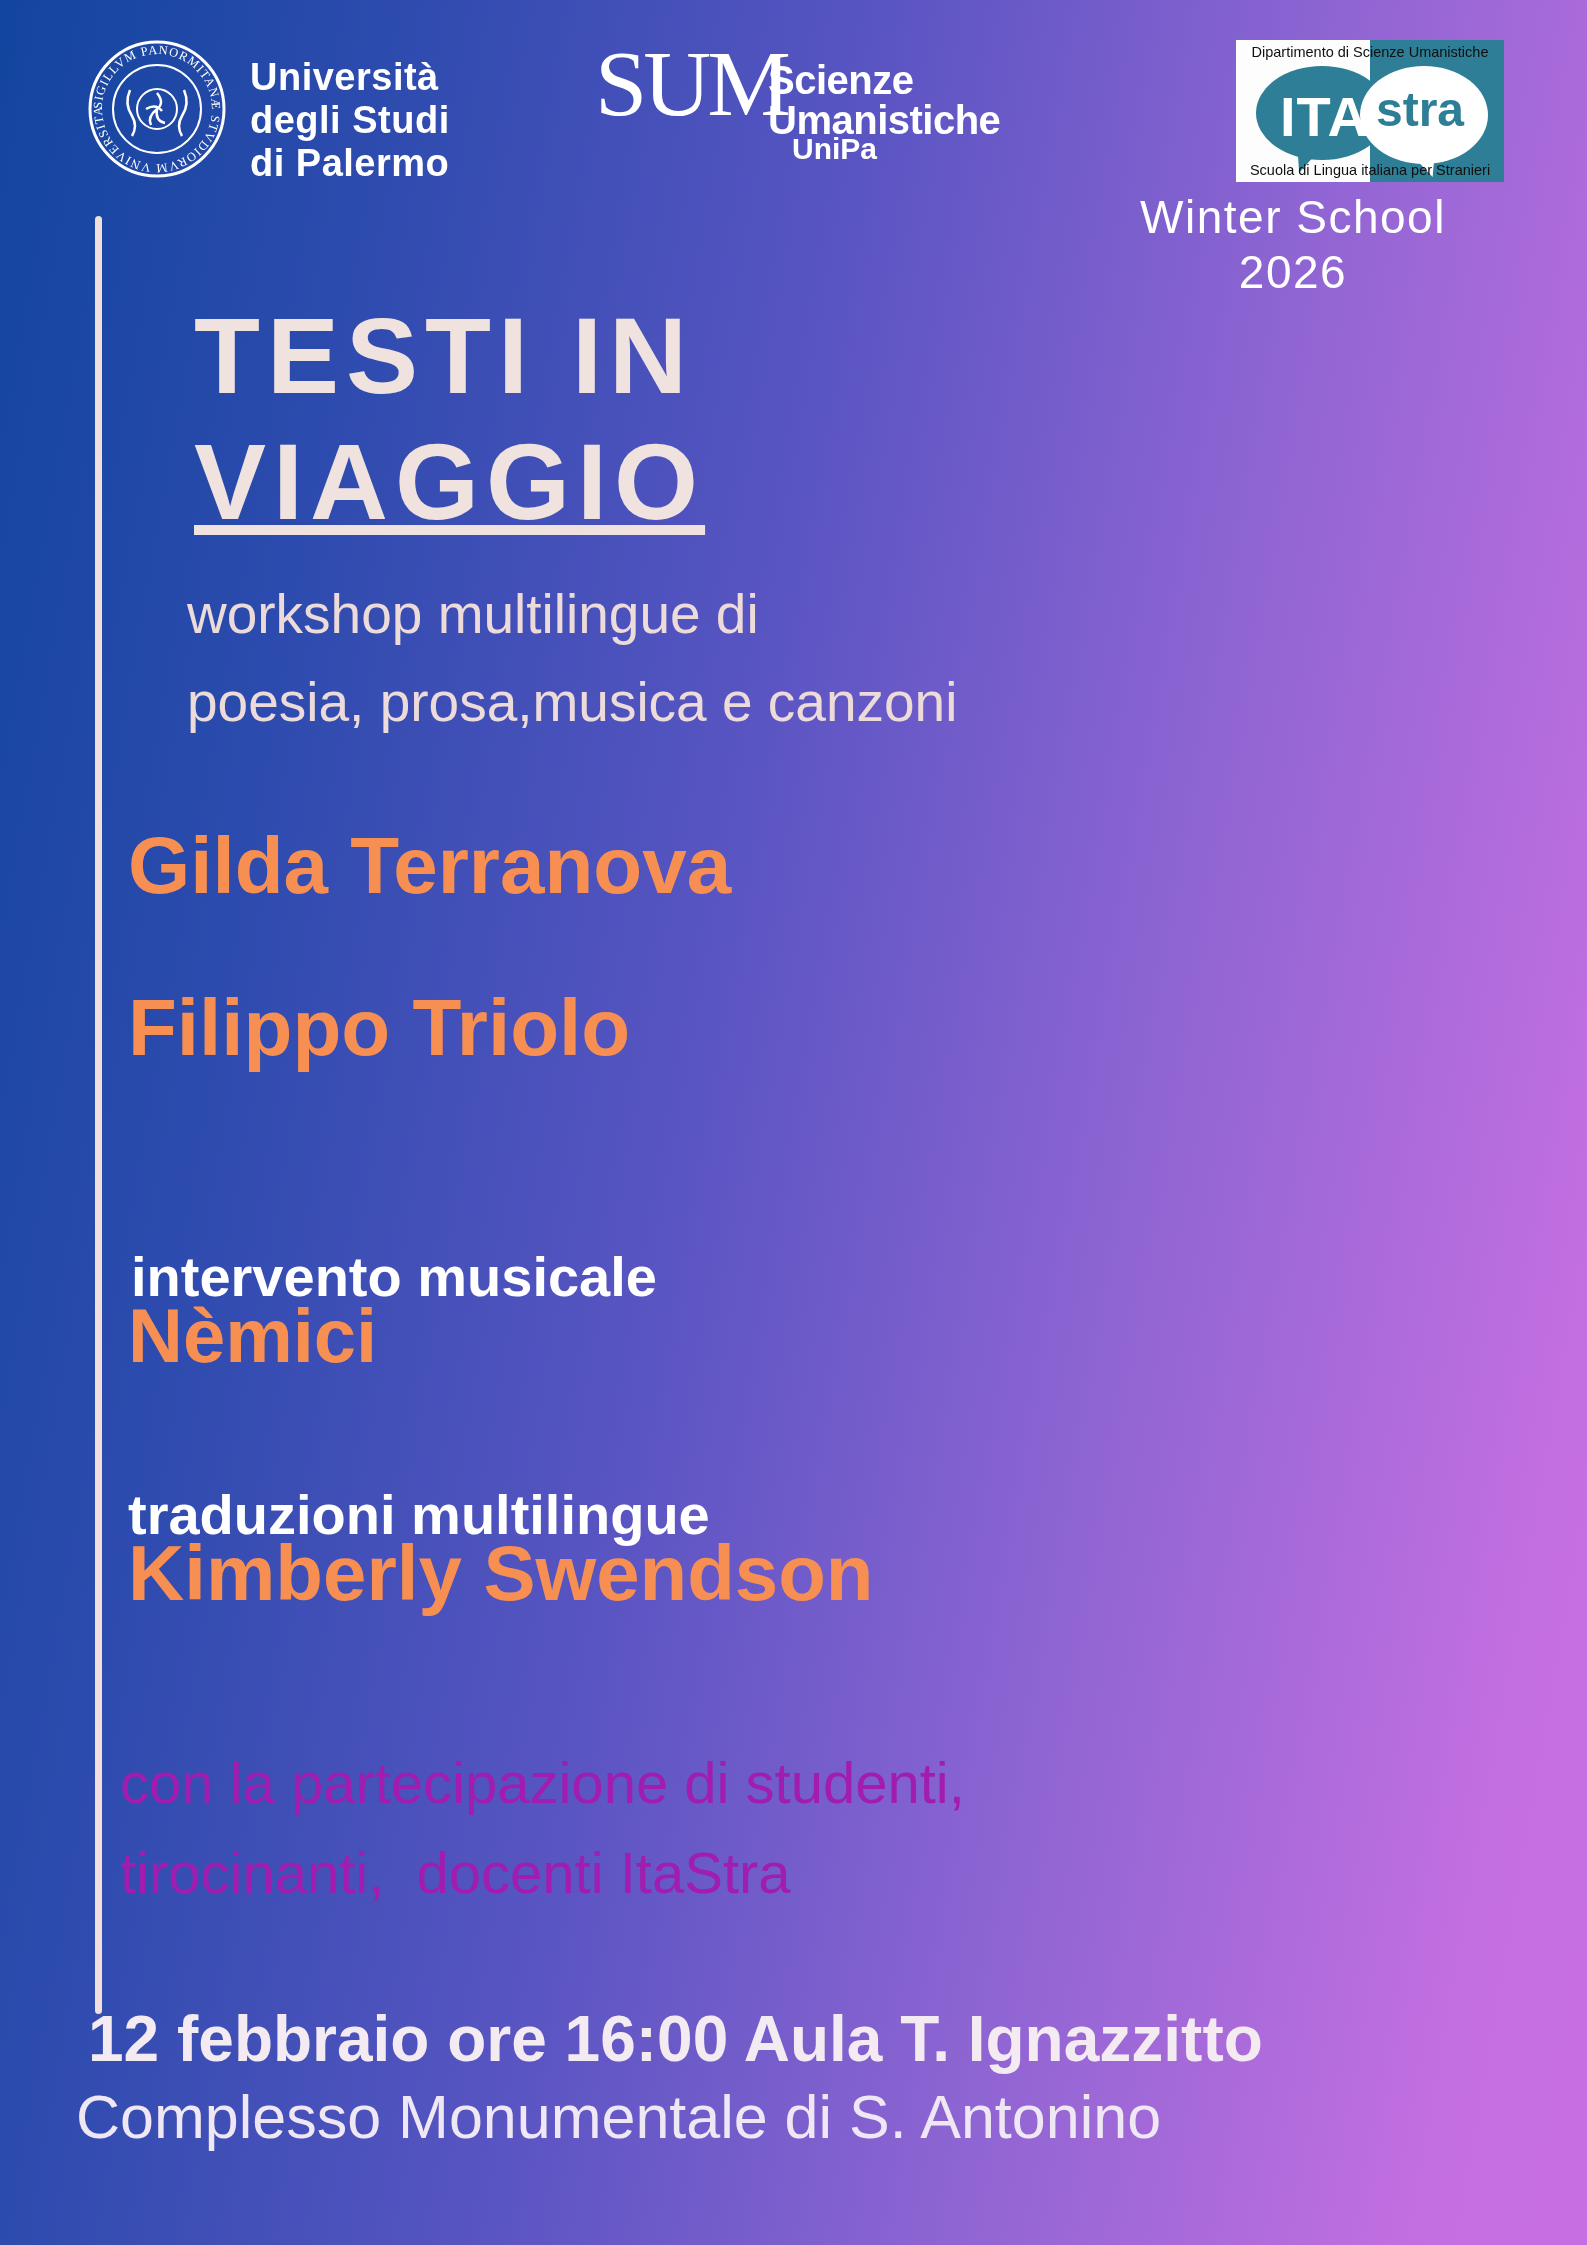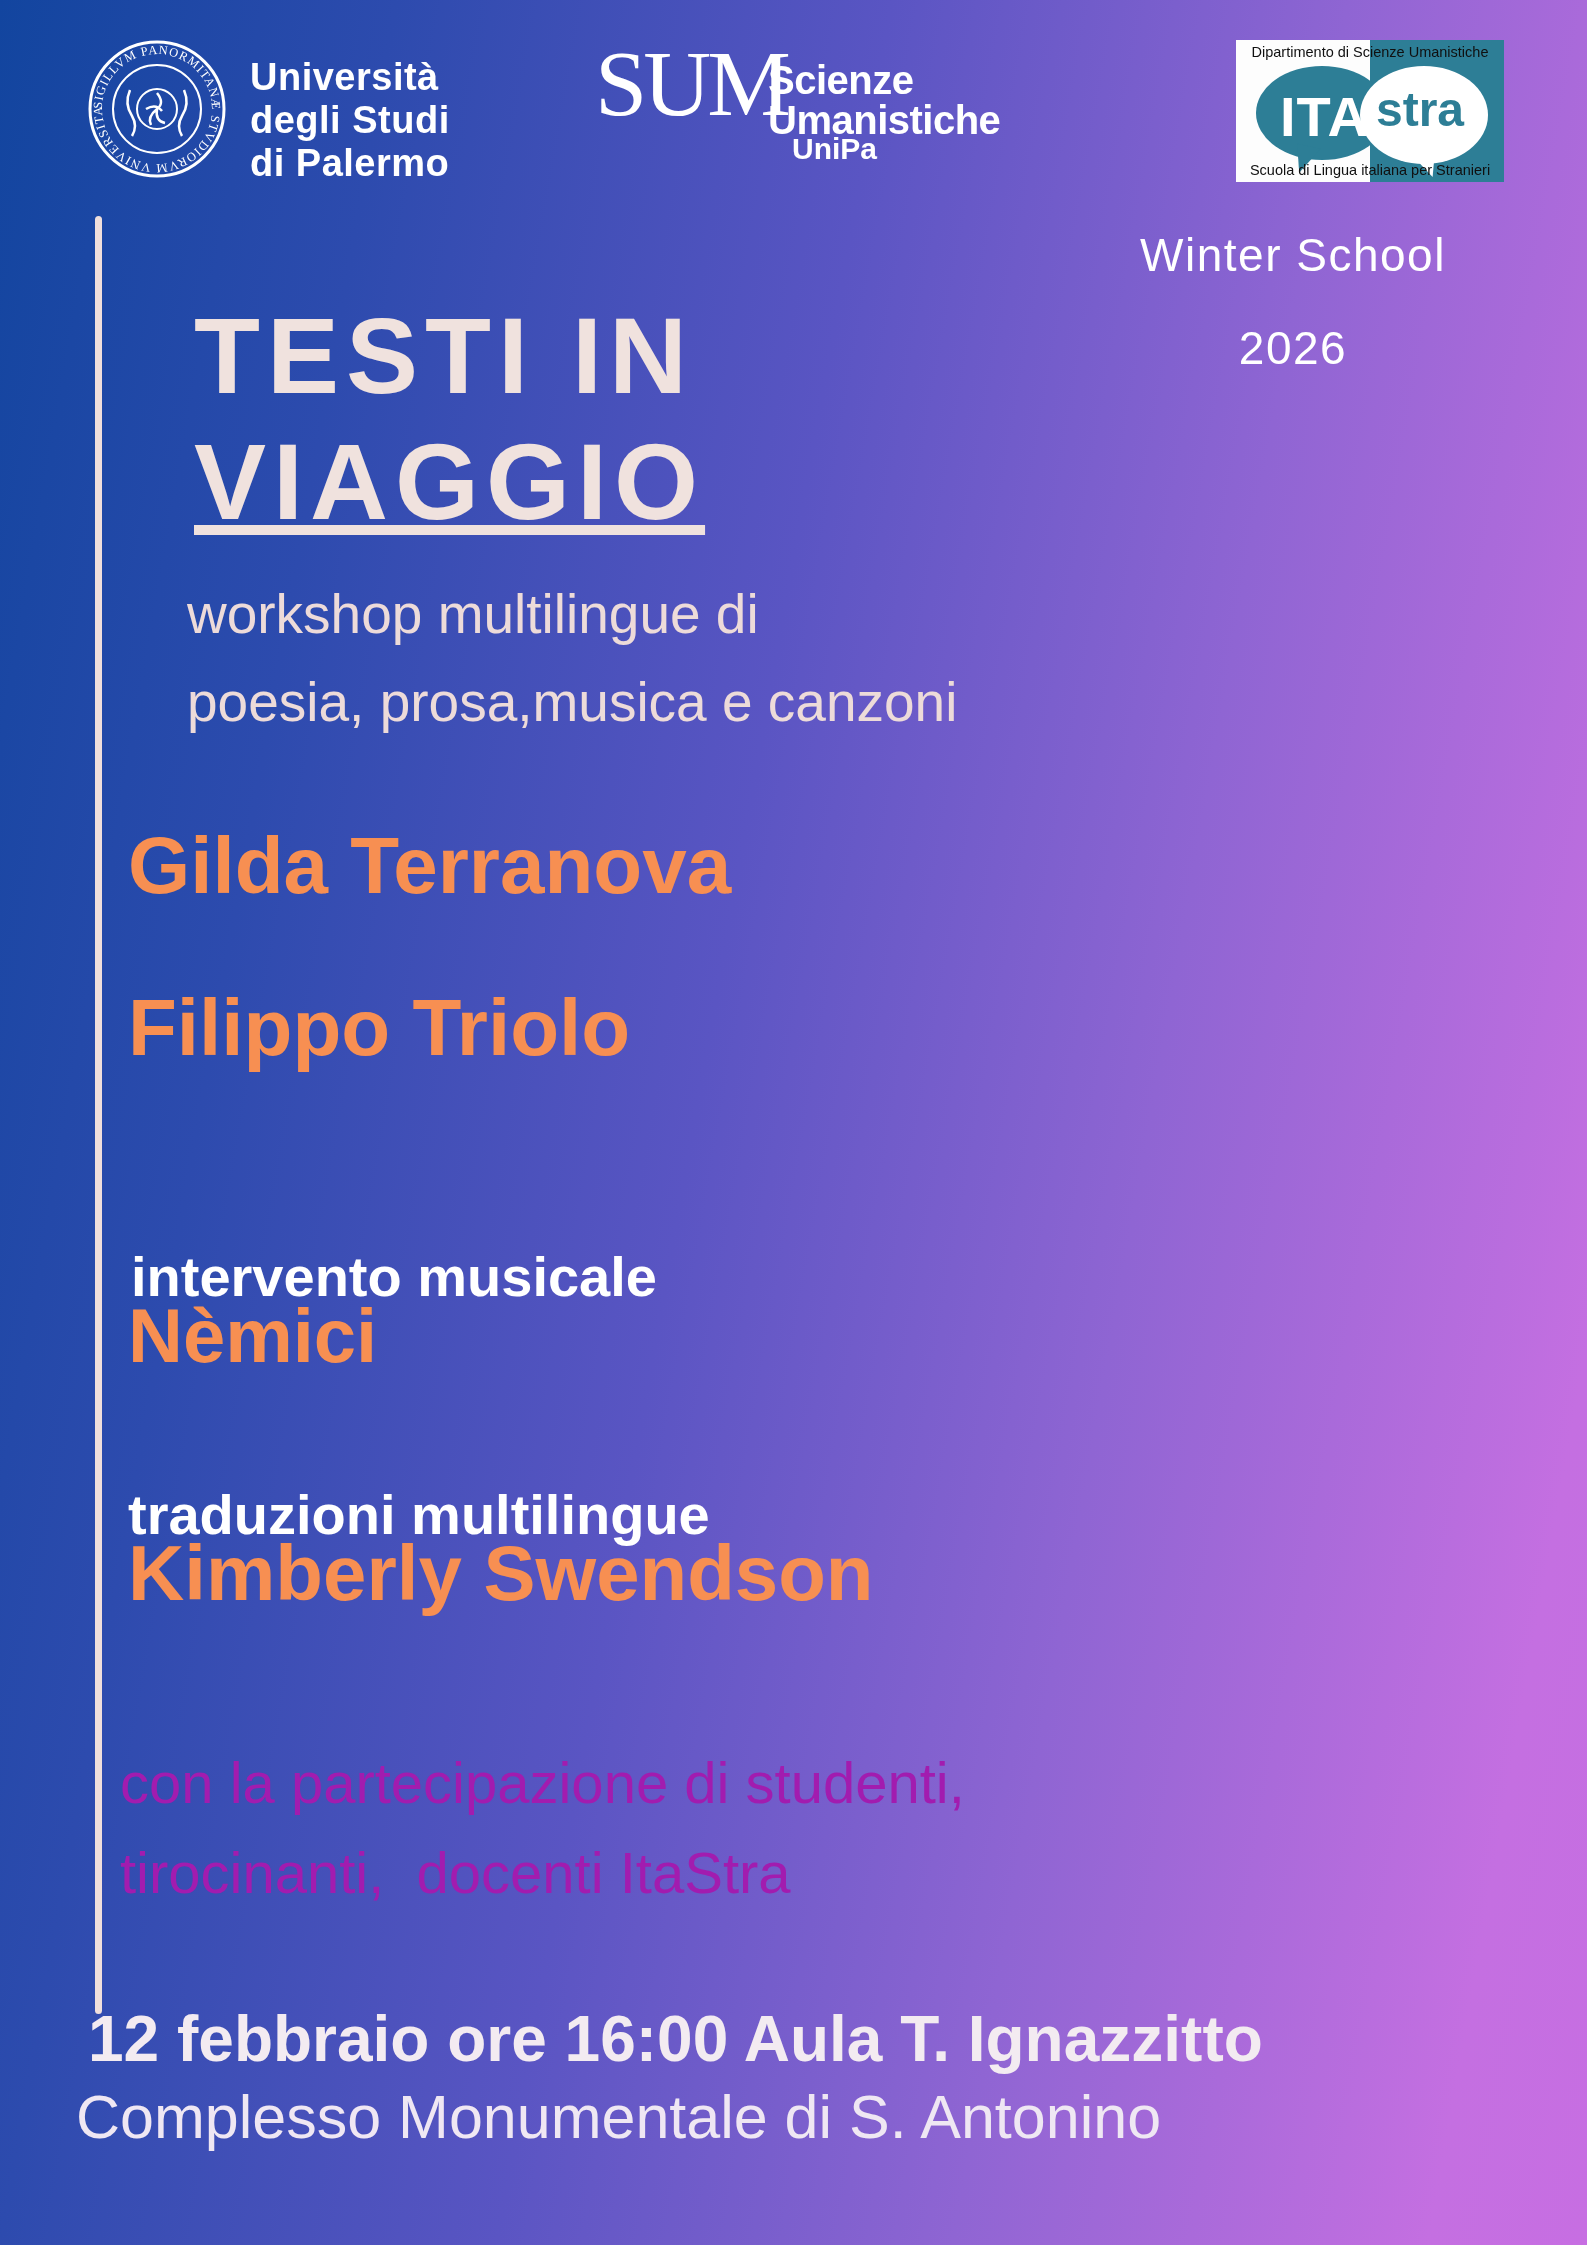--- a/index.html
+++ b/index.html
@@ -28,21 +28,21 @@
   .bubble-left{position:absolute;left:20px;top:26px;width:132px;height:94px;background:#2d7e96;border-radius:50%;z-index:2;}
   .bubble-left-tail{position:absolute;left:58px;top:106px;width:0;height:0;border-left:8px solid transparent;border-right:16px solid transparent;border-top:28px solid #2d7e96;transform:rotate(12deg);z-index:2;}
   .bubble-right{position:absolute;left:124px;top:26px;width:128px;height:98px;background:#ffffff;border-radius:50%;z-index:3;}
   .bubble-right-tail{position:absolute;left:178px;top:112px;width:0;height:0;border-left:16px solid transparent;border-right:8px solid transparent;border-top:26px solid #ffffff;transform:rotate(-12deg);z-index:3;}
   .ita-text{position:absolute;left:44px;top:44px;color:#ffffff;font-weight:700;font-size:56px;letter-spacing:1px;z-index:4;}
   .stra-text{position:absolute;left:140px;top:42px;color:#2d7e96;font-weight:700;font-size:48px;letter-spacing:0;z-index:4;}
   .itastra-bottom{position:absolute;bottom:4px;left:0;width:100%;text-align:center;font-size:14.5px;color:#101010;z-index:5;}
 
   
   .winter{left:1058px;top:190px;width:470px;text-align:center;color:#ffffff;font-weight:400;font-size:46px;line-height:55px;letter-spacing:1.5px;}
-  .winter span{display:block;margin-top:38px;}
+  .winter span{display:block;}
 
   
   .vline{left:95px;top:216px;width:7px;height:1798px;background:#f0dfdc;border-radius:4px;}
 
   
   .title-line{color:#f0e2de;font-weight:700;font-size:108px;letter-spacing:7px;line-height:1;}
   .title1{left:194px;top:302px;}
   .title2{left:194px;top:428px;text-decoration:underline;}
   .subtitle{left:187px;top:570px;color:#eddbd9;font-weight:400;font-size:55px;line-height:88px;}
   .subtitle span{display:block;}

